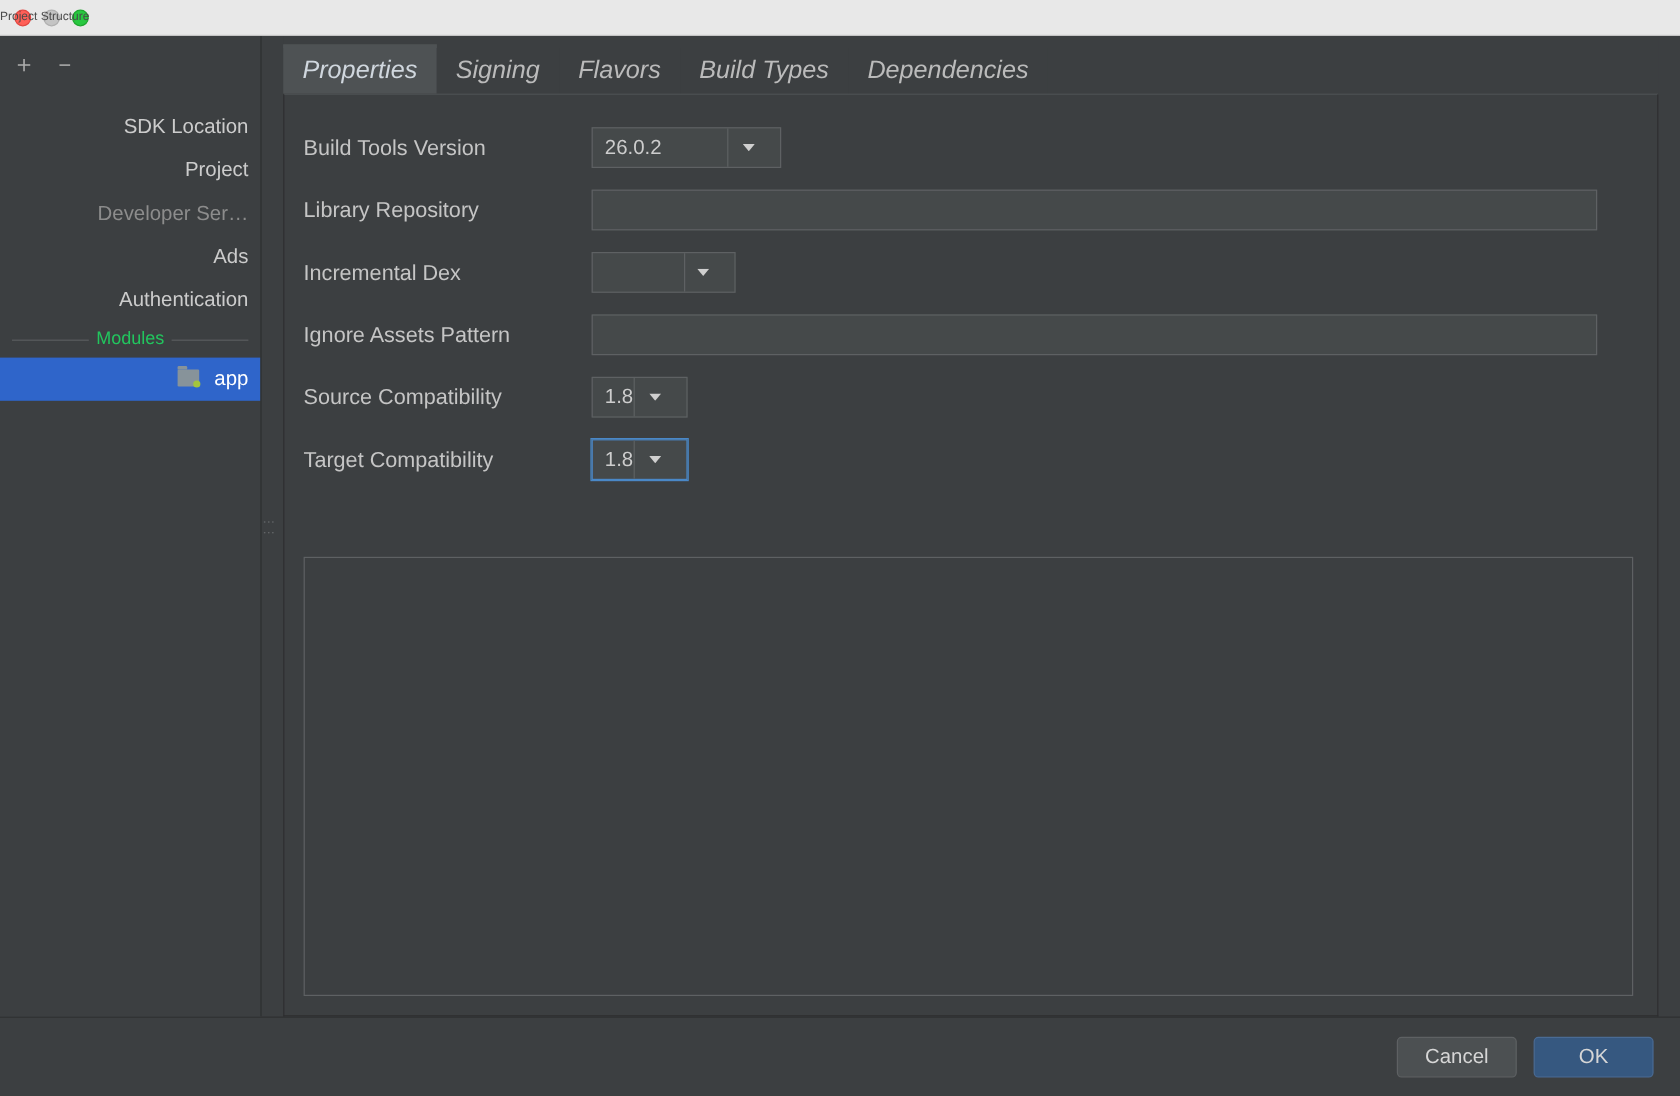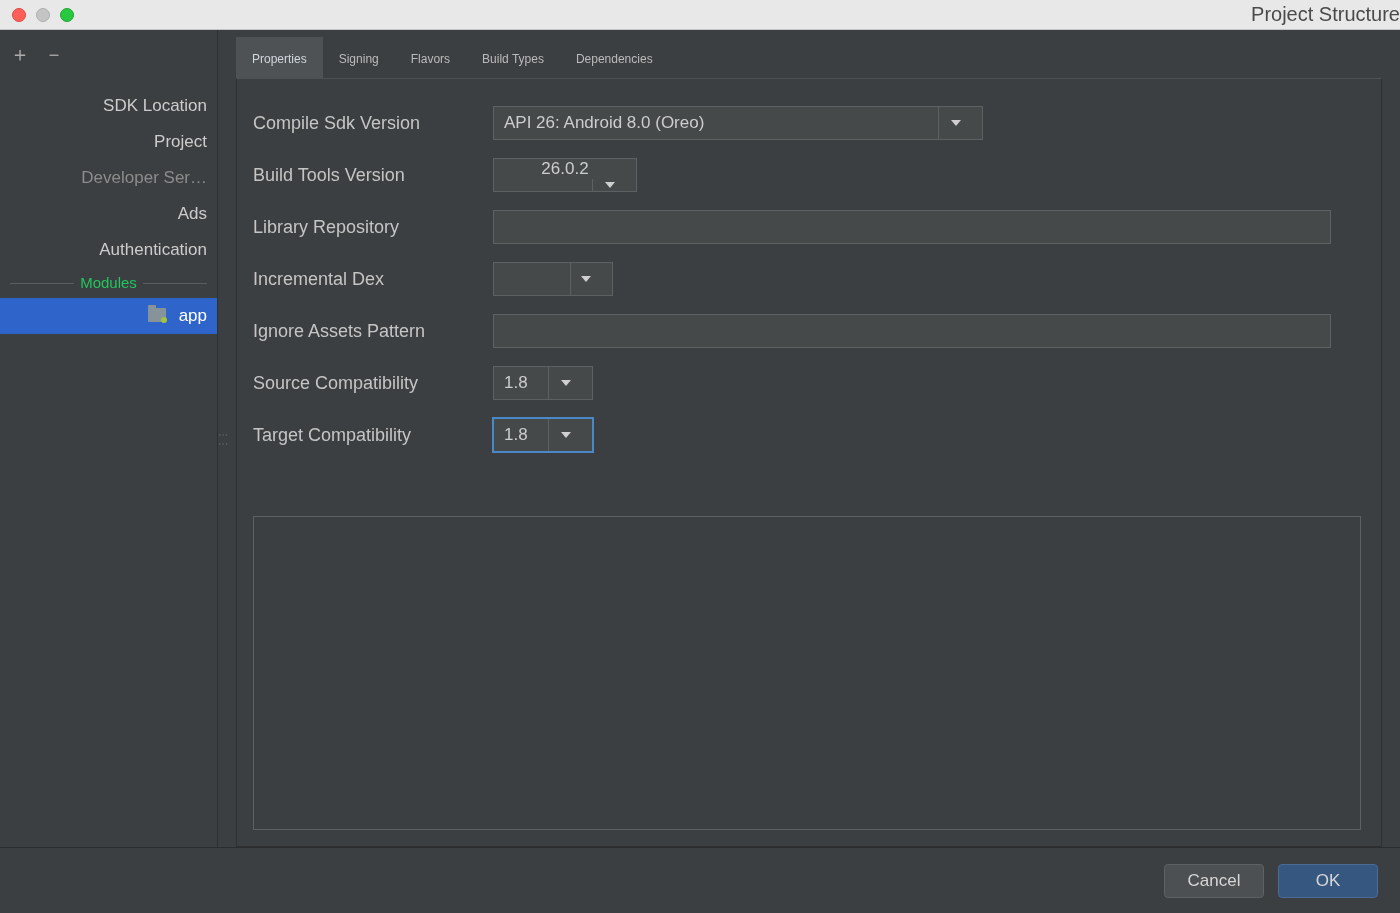--- a/index.html
+++ b/index.html
@@ -22,22 +22,22 @@
       padding: 0 12px;
       position: relative;
       border-bottom: 1px solid #c5c5c5;
     }
     .traffic-lights { display: flex; gap: 10px; align-items: center; }
     .traffic-light { width: 14px; height: 14px; border-radius: 50%; }
     .tl-red    { background: #ff5f57; border: 1px solid #e24640; }
     .tl-yellow { background: #c4c4c4; border: 1px solid #b0b0b0; }
     .tl-green  { background: #28c840; border: 1px solid #1fa52f; }
     .title-text {
-      position: absolute; left: 0; right: 0; text-align: right;
-      color: #4a4a4a; font-size: 20px; pointer-events: none;
+      position: absolute; left: 0; right: 0; text-align: left;
+      color: #4a4a4a; font-size: 10px; pointer-events: none;
     }
     .main-area {
       flex: 1;
       display: flex;
       background: #3c3f41;
       position: relative;
     }
     .sidebar {
       width: 218px;
       background: #3c3f41;
@@ -119,25 +119,26 @@
       padding: 0 18px 0 18px;
     }
     .tab-row {
       display: flex;
       background: #3c3f41;
       padding-top: 10px;
       gap: 0;
     }
     .tab {
       padding: 8px 16px;
-      font-size: 12px;
+      font-size: 21px;
       color: #bbbbbb;
       background: #3c3f41;
       cursor: pointer;
       line-height: 22px;
+      font-style: italic;
     }
     .tab.active {
       background: #4e5254;
       color: #d0d7de;
       border-top: 3px solid #4e5254;
       margin-top: -3px;
     }
     .tab-content {
       border: 1px solid #2e2f30;
       border-top: 1px solid #4e5254;
@@ -176,25 +177,25 @@
       border: 1px solid #5e6163;
       border-top: none; border-bottom: none; border-right: none;
       height: 100%;
       width: 34px;
       display: flex; align-items: center; justify-content: center;
       margin-left: auto;
     }
     .combo .dropdown-arrow svg { width: 10px; height: 6px; fill: #cfcfcf; }
     .combo.wide { width: 490px; }
     .combo.wide .value { flex: 1; }
-    .combo.med { width: 144px; flex-direction: column; }
+    .combo.med { width: 158px; }
     .combo.med .value { flex: 1; }
     .combo.small { width: 120px; }
     .combo.small .value { width: 70px; }
-    .combo.xsmall { width: 100px; }
+    .combo.xsmall { width: 80px; }
     .combo.xsmall .value { flex: 1; }
     .description-area {
       margin-top: 55px;
       flex: 1;
       border: 1px solid #5e6163;
       background: #3c3f41;
     }
     .footer {
       height: 66px;
       background: #3c3f41;
@@ -259,31 +260,20 @@
     <div class="tab-row">
       <div class="tab active">Properties</div>
       <div class="tab">Signing</div>
       <div class="tab">Flavors</div>
       <div class="tab">Build Types</div>
       <div class="tab">Dependencies</div>
     </div>
 
     <div class="tab-content">
 
-      <div class="form-row">
-        <div class="form-label">Compile Sdk Version</div>
-        <div class="combo wide">
-          <span class="value">API 26: Android 8.0 (Oreo)</span>
-          <span class="dropdown-arrow">
-              <svg viewBox="0 0 10 6">
-                <path d="M0 0 L5 6 L10 0 Z"></path>
-              </svg>
-            </span>
-        </div>
-      </div>
 
       <div class="form-row">
         <div class="form-label">Build Tools Version</div>
         <div class="combo med">
           <span class="value">26.0.2</span>
           <span class="dropdown-arrow">
               <svg viewBox="0 0 10 6">
                 <path d="M0 0 L5 6 L10 0 Z"></path>
               </svg>
             </span>

